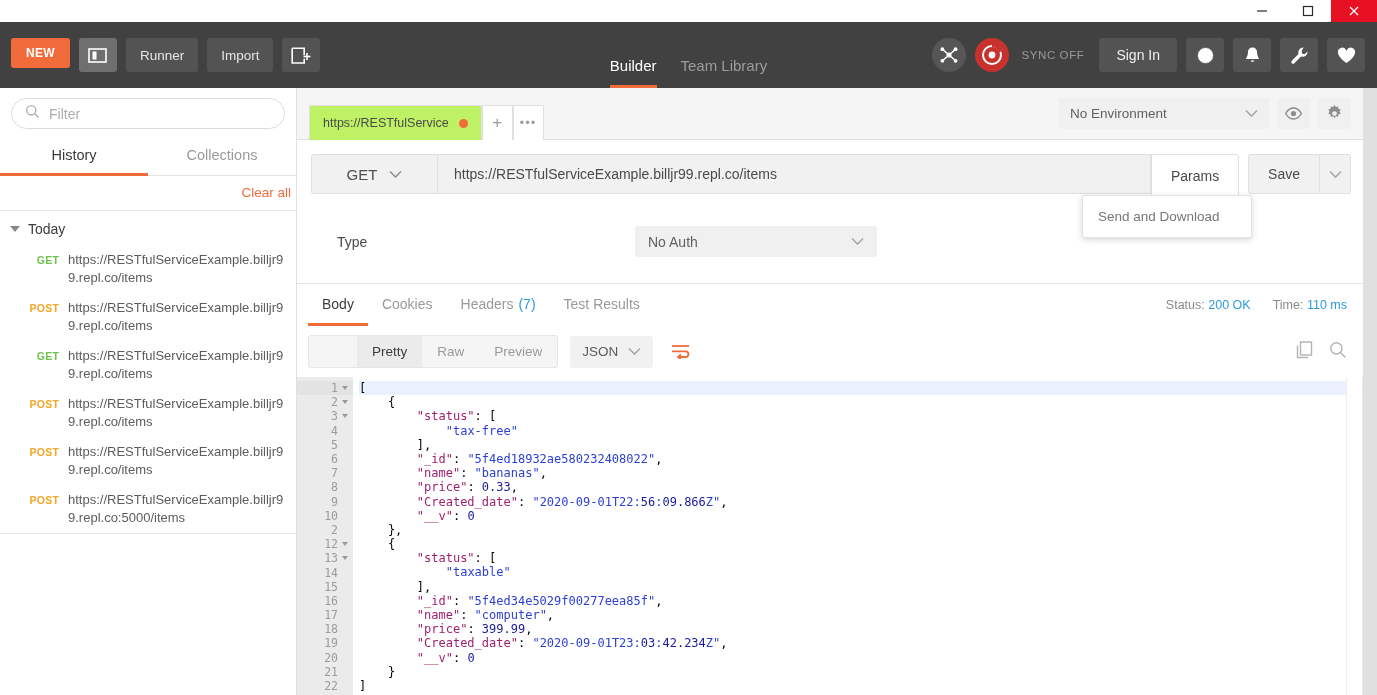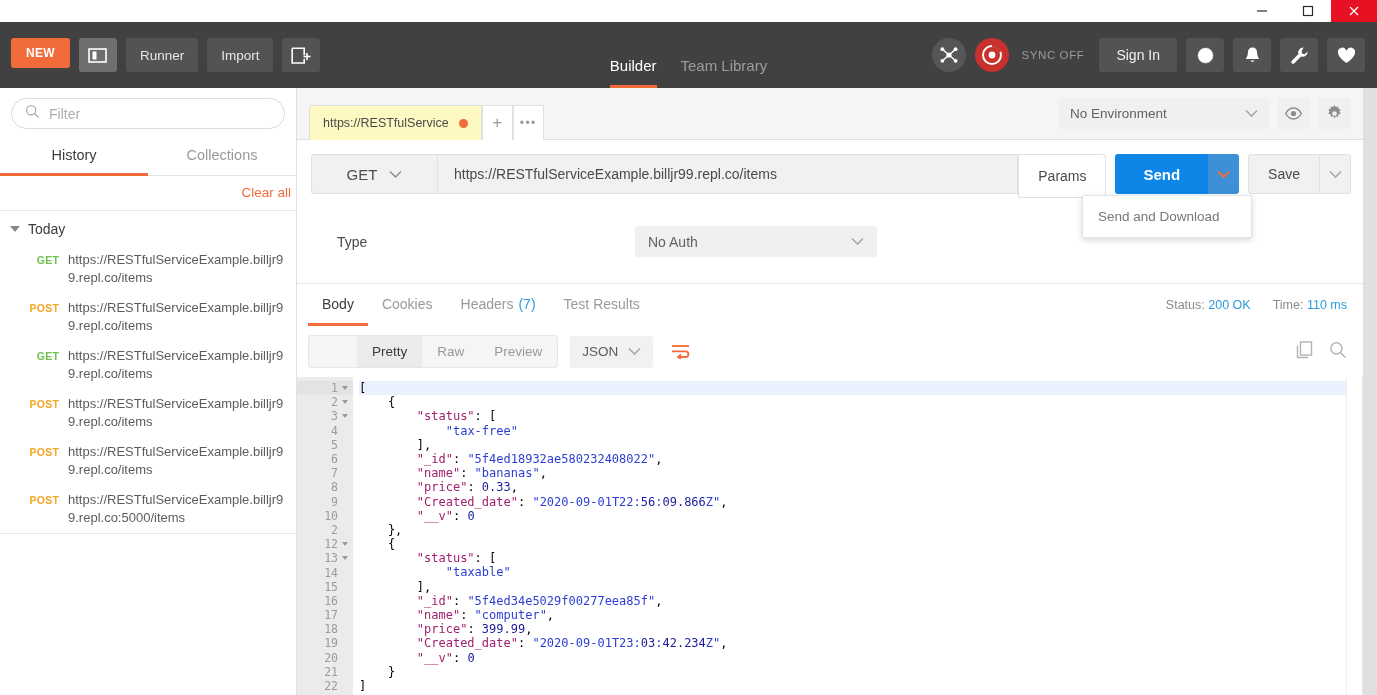--- a/index.html
+++ b/index.html
@@ -113,21 +113,21 @@
   
   .main { flex: 1; display: flex; flex-direction: column; background: #fff;
           min-width: 0; position: relative; }
 
   .tabstrip-row {
     display: flex; align-items: stretch; height: 52px;
     background: #f5f5f5; border-bottom: 1px solid #e0e0e0;
   }
   .tabstrip { display: flex; align-items: flex-end; padding-left: 12px; }
   .req-tab {
-    background: #fef9c3; border: 1px solid #e0e0e0; border-bottom: none;
+    background: #bef264; border: 1px solid #e0e0e0; border-bottom: none;
     padding: 0 13px; height: 35px; display: flex; align-items: center; gap: 10px;
     font-size: 12.5px; color: #4a4a4a; border-radius: 2px 2px 0 0; margin-bottom: -1px;
   }
   .unsaved-dot { width: 9px; height: 9px; border-radius: 50%; background: #f26b3a; }
   .tab-sq {
     background: #fff; border: 1px solid #e0e0e0; border-bottom: none;
     width: 31px; height: 35px; display: flex; align-items: center;
     justify-content: center; color: #9b9b9b; font-size: 17px; margin-bottom: -1px;
   }
   .tab-sq.dots { font-size: 12px; letter-spacing: 1.5px; }
@@ -443,28 +443,20 @@
       <div class="method-box">
         <span>GET</span>
         <svg width="13" height="9" viewBox="0 0 13 9">
             <path d="M1 1.5L6.5 7 12 1.5" fill="none" stroke="#8c8c8c" stroke-width="1.5"></path>
           </svg>
       </div>
       <div class="url-box">
         <span>https://RESTfulServiceExample.billjr99.repl.co/items</span>
       </div>
       <div class="params-btn">Params</div>
-      <div class="send-wrap">
-        <div class="btn-send">Send</div>
-        <div class="btn-send-caret">
-          <svg width="13" height="9" viewBox="0 0 13 9">
-              <path d="M1 1.5L6.5 7 12 1.5" fill="none" stroke="#f26b3a" stroke-width="2"></path>
-            </svg>
-        </div>
-      </div>
       <div class="save-wrap">
         <div class="btn-save">Save</div>
         <div class="btn-save-caret">
           <svg width="13" height="9" viewBox="0 0 13 9">
               <path d="M1 1.5L6.5 7 12 1.5" fill="none" stroke="#a8a8a8" stroke-width="1.6"></path>
             </svg>
         </div>
       </div>
 
       <div class="send-menu">

